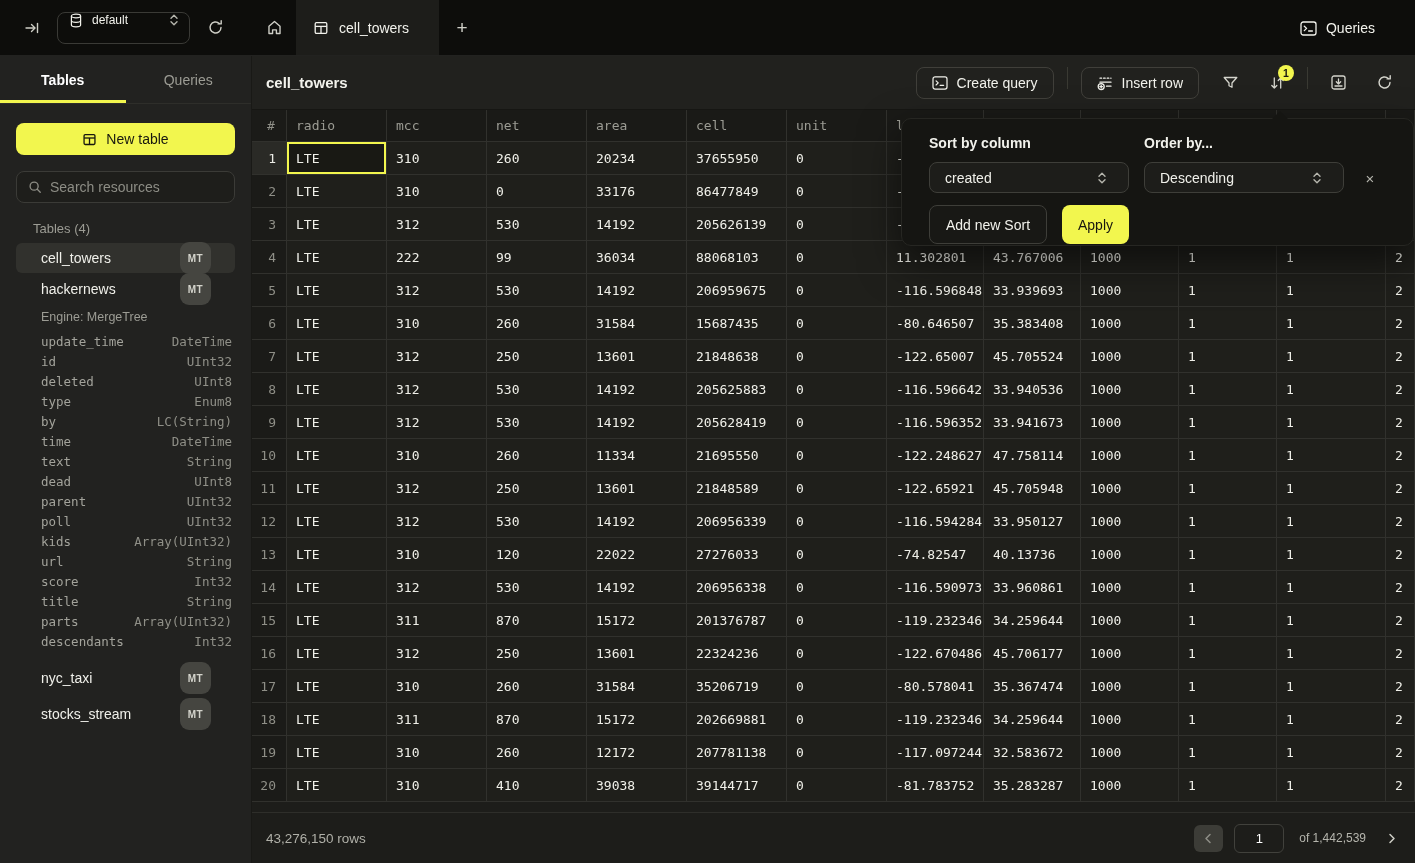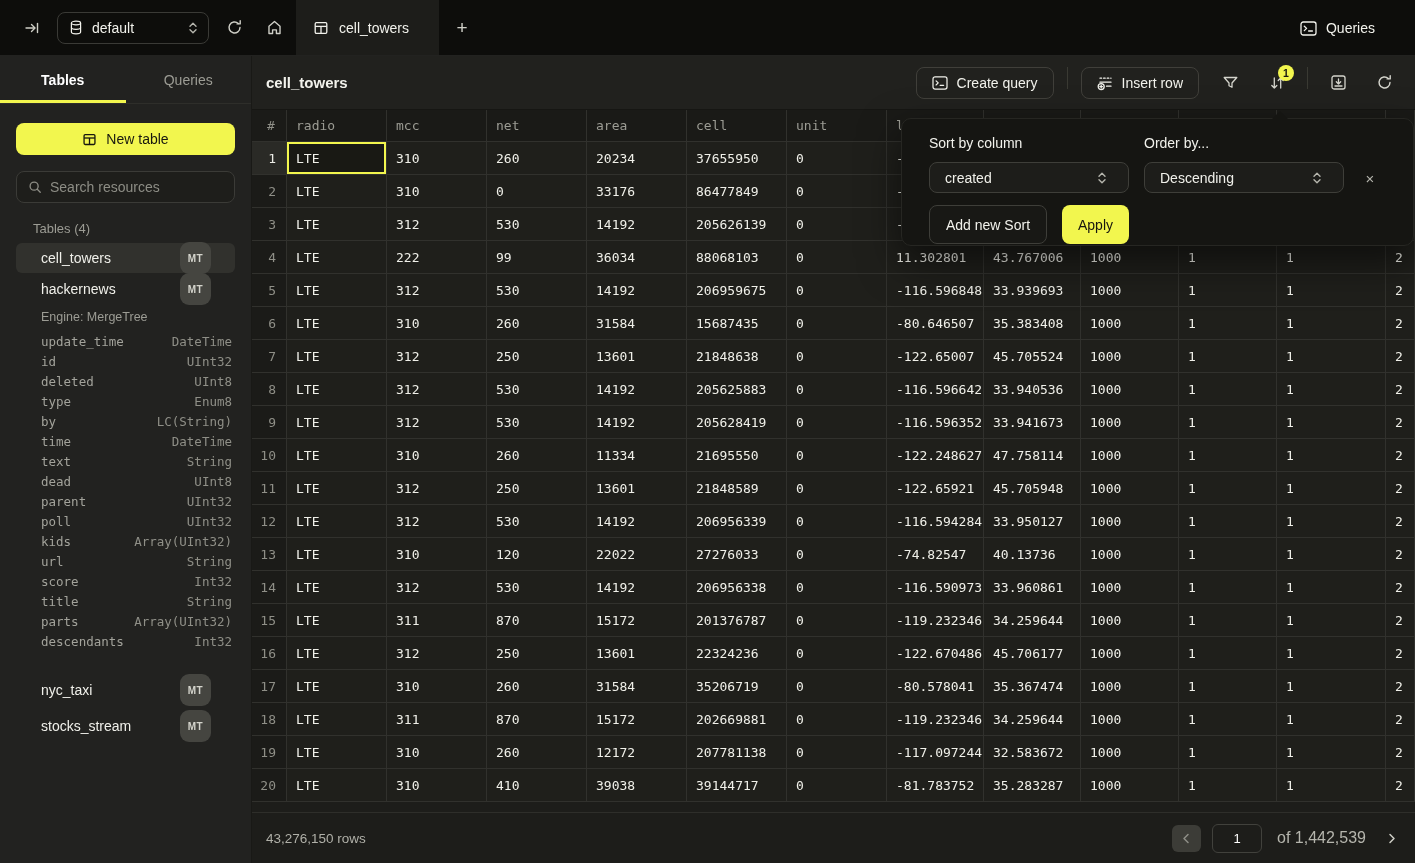--- a/index.html
+++ b/index.html
@@ -18,21 +18,21 @@
     --mutetext:#b5b5ad;
   }
   *{box-sizing:border-box;margin:0;padding:0}
   body{background:#000;font-family:"Liberation Sans",sans-serif;-webkit-font-smoothing:antialiased}
   .app{position:relative;width:1415px;height:863px;background:var(--main);overflow:hidden}
 
   
   .topbar{position:absolute;top:0;left:0;width:100%;height:56px;background:var(--topbar);display:flex;align-items:stretch;border-bottom:1px solid #222220}
   .topbar-left{width:252px;display:flex;align-items:center;padding-left:24px;flex:none}
   .icon-btn{display:flex;align-items:center;justify-content:center;color:#cfcfc7;cursor:pointer}
-  .db-select{margin-left:17px;height:32px;width:152px;border:1px solid #3a3a36;border-radius:8px;display:flex;align-items:center;padding:0 10px 0 11px;color:var(--white);font-size:14px;gap:9px}
+  .db-select{margin-left:17px;height:32px;width:133px;border:1px solid #3a3a36;border-radius:8px;display:flex;align-items:flex-start;padding:0 10px 0 11px;color:var(--white);font-size:12px;gap:9px}
   .db-select .grow{flex:1}
   .topbar-refresh{margin-left:17px}
   .tabstrip{display:flex;align-items:stretch;flex:1}
   .tab-home{width:44px;display:flex;align-items:center;justify-content:center;color:#cfcfc7}
   .tab-active{background:var(--main);display:flex;align-items:center;gap:10px;padding:0 30px 0 17px;color:var(--white);font-size:14px}
   .tab-plus{width:46px;display:flex;align-items:center;justify-content:center;color:#cfcfc7;font-size:19px;font-weight:300}
   .queries-btn{position:absolute;right:40px;top:14px;height:28px;display:flex;align-items:center;gap:9px;color:var(--white);font-size:14px;cursor:pointer}
 
   
   .sidebar{position:absolute;top:56px;left:0;width:252px;bottom:0;background:var(--sidebar);border-right:1px solid #191916}
@@ -44,21 +44,21 @@
   .search-box{margin-top:16px;height:32px;border:1px solid #3b3b37;border-radius:8px;background:#1e1e1b;display:flex;align-items:center;padding:0 10px 0 11px;gap:8px;color:#8d8d85}
   .search-box input{flex:1;background:transparent;border:none;outline:none;color:#e8e8e2;font-size:14px;font-family:"Liberation Sans",sans-serif}
   .search-box input::placeholder{color:#8d8d85}
   .section-label{margin:18px 0 7px 17px;font-size:13px;color:var(--graytext)}
   .tbl-list{margin:0 -8px;padding:0 8px}
   .tbl-item{height:30px;margin:1px 0;border-radius:6px;display:flex;align-items:center;padding:0 14px 0 25px;cursor:pointer}
   .tbl-item.selected{background:#31312d}
   .tbl-item .tname{flex:1;color:#f0f0ea;font-size:14px;font-weight:500}
   .mt-badge{height:18px;padding:16px 8px;border-radius:9px;background:#454540;color:#d4d4cc;font-size:10px;font-weight:600;display:flex;align-items:center;letter-spacing:.4px;margin-right:10px}
   .engine-line{margin:6px 0 7px 25px;font-size:12.5px;color:var(--graytext)}
-  .schema-list{margin-bottom:16px}
+  .schema-list{margin-bottom:4px}
   .schema-row{height:20px;display:flex;align-items:center;padding:0 3px 0 25px;font-family:"DejaVu Sans Mono",monospace;font-size:12.5px}
   .schema-row .fname{flex:1;color:#a3a39b}
   .schema-row .ftype{color:#8f8f87}
   .tbl-gap{height:7px}
 
   
   .main{position:absolute;left:252px;top:56px;right:0;bottom:0;background:var(--main)}
   .main-header{height:54px;background:var(--panel);border-bottom:1px solid #161613;display:flex;align-items:center;padding:0 14px}
   .page-title{font-size:15px;font-weight:700;color:var(--white)}
   .toolbar{margin-left:auto;display:flex;align-items:flex-start}
@@ -77,27 +77,27 @@
   .hdr .gcell.num{justify-content:center;padding-right:5px}
   .gcell.num.active{background:#2a2a26;color:#ecear2;color:#ecece6}
   .gcell.selected{background:#191914;box-shadow:inset 0 0 0 2px var(--accent)}
 
   
   .footer{position:absolute;left:0;right:0;bottom:0;height:51px;border-top:1px solid #2e2e2a;background:var(--main);display:flex;align-items:center;padding:0 14px}
   .rowcount{font-size:13.5px;color:#b0b0a8}
   .pager{margin-left:auto;display:flex;align-items:center;gap:11px}
   .pg-prev{width:29px;height:27px;border-radius:6px;background:#3c3c37;color:#8f8f87;display:flex;align-items:center;justify-content:center;cursor:default}
   .pg-input{width:50px;height:29px;border:1px solid #41413c;border-radius:6px;background:transparent;color:#fff;text-align:center;font-size:13px;font-family:"Liberation Sans",sans-serif;outline:none}
-  .pg-of{font-size:16px;color:var(--mutetext);margin:0 4px}
+  .pg-of{font-size:12px;color:var(--mutetext);margin:0 4px}
   .pg-next{color:#cfcfc7;display:flex;align-items:center;justify-content:center;width:20px;cursor:pointer}
 
   
   .sort-pop{position:absolute;left:901px;top:118px;width:513px;height:128px;background:#151512;border:1px solid #262622;border-radius:10px;box-shadow:0 16px 40px rgba(0,0,0,.55);z-index:6}
   .sort-pop .caret{position:absolute;left:370px;top:-8px;width:0;height:0;border-left:8px solid transparent;border-right:8px solid transparent;border-bottom:8px solid #151512}
-  .pop-label{position:absolute;top:16px;font-size:14px;font-weight:400;color:var(--white)}
+  .pop-label{position:absolute;top:16px;font-size:14px;font-weight:700;color:var(--white)}
   .pop-select{position:absolute;top:43px;width:200px;height:31px;border:1px solid #3e3e39;border-radius:8px;background:#1d1d1a;display:flex;align-items:center;padding:0 21px 0 15px;color:#f0f0ea;font-size:14px;cursor:pointer}
   .pop-select .grow{flex:1}
   .pop-close{position:absolute;left:457px;top:48px;width:22px;height:22px;display:flex;align-items:center;justify-content:center;color:#b5b5ad;font-size:15px;cursor:pointer}
   .pop-btn{position:absolute;top:86px;height:39px;border-radius:8px;display:flex;align-items:center;padding:0 16px;font-size:14px;cursor:pointer}
   .pop-btn.addsort{left:27px;background:#181815;border:1px solid #3e3e39;color:var(--white)}
   .pop-btn.apply{left:160px;background:var(--accent);color:#17170f;font-weight:500}
 
   svg{display:block}
 </style>
 </head>

